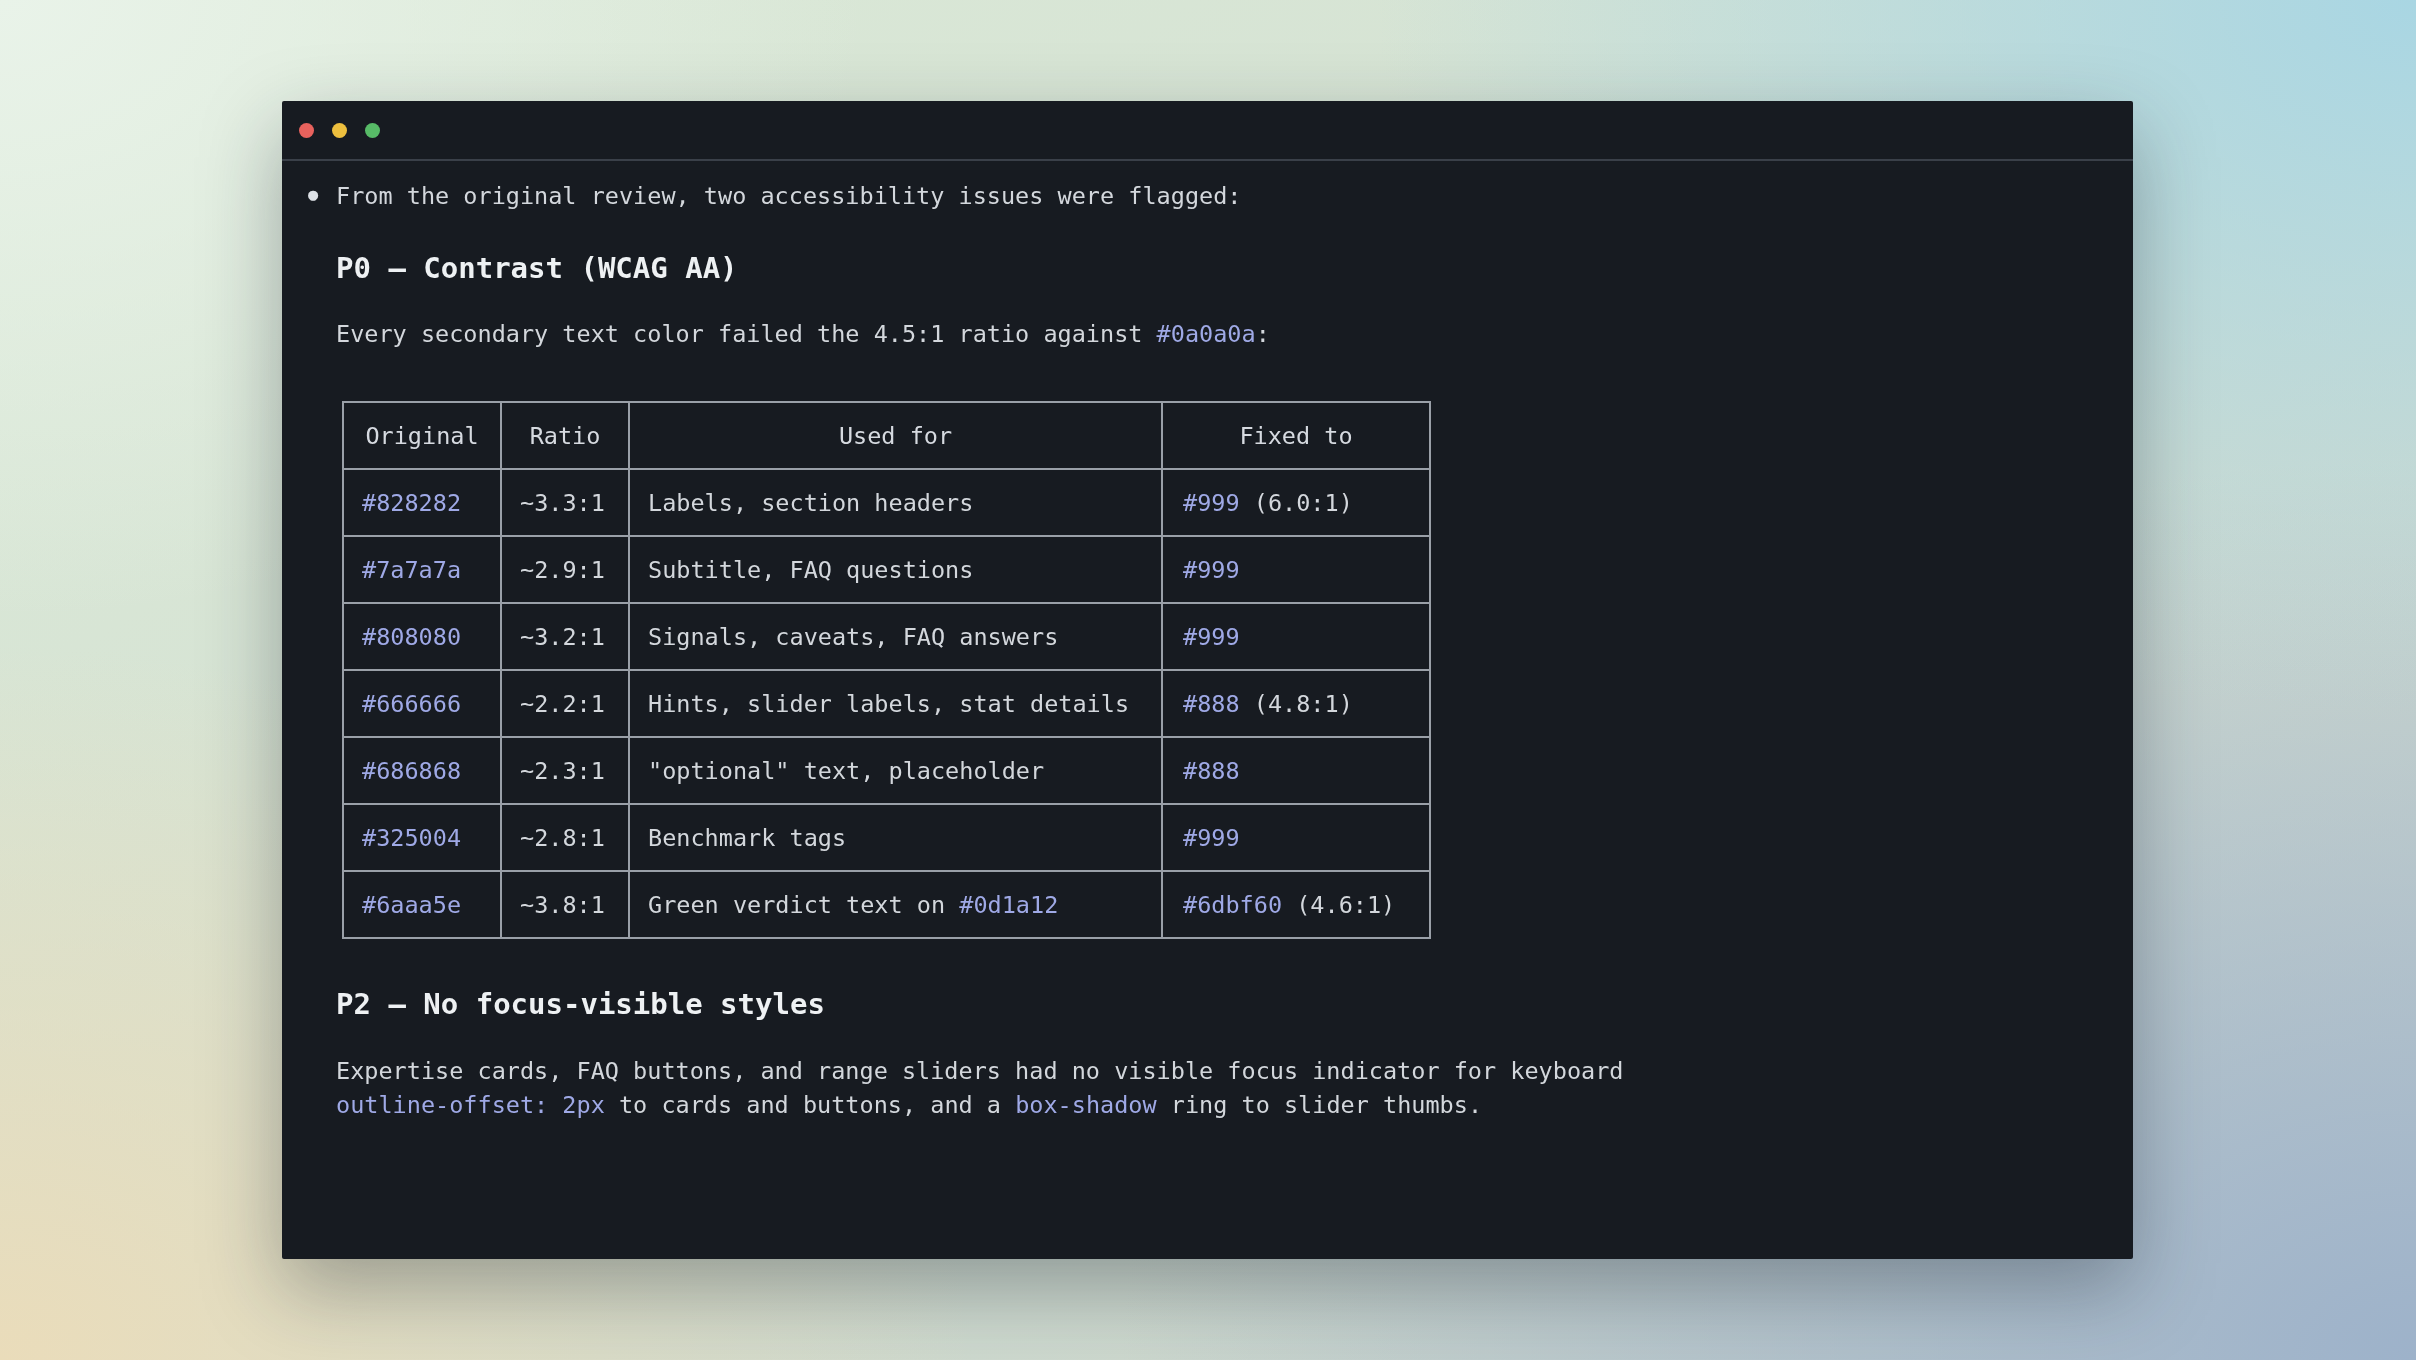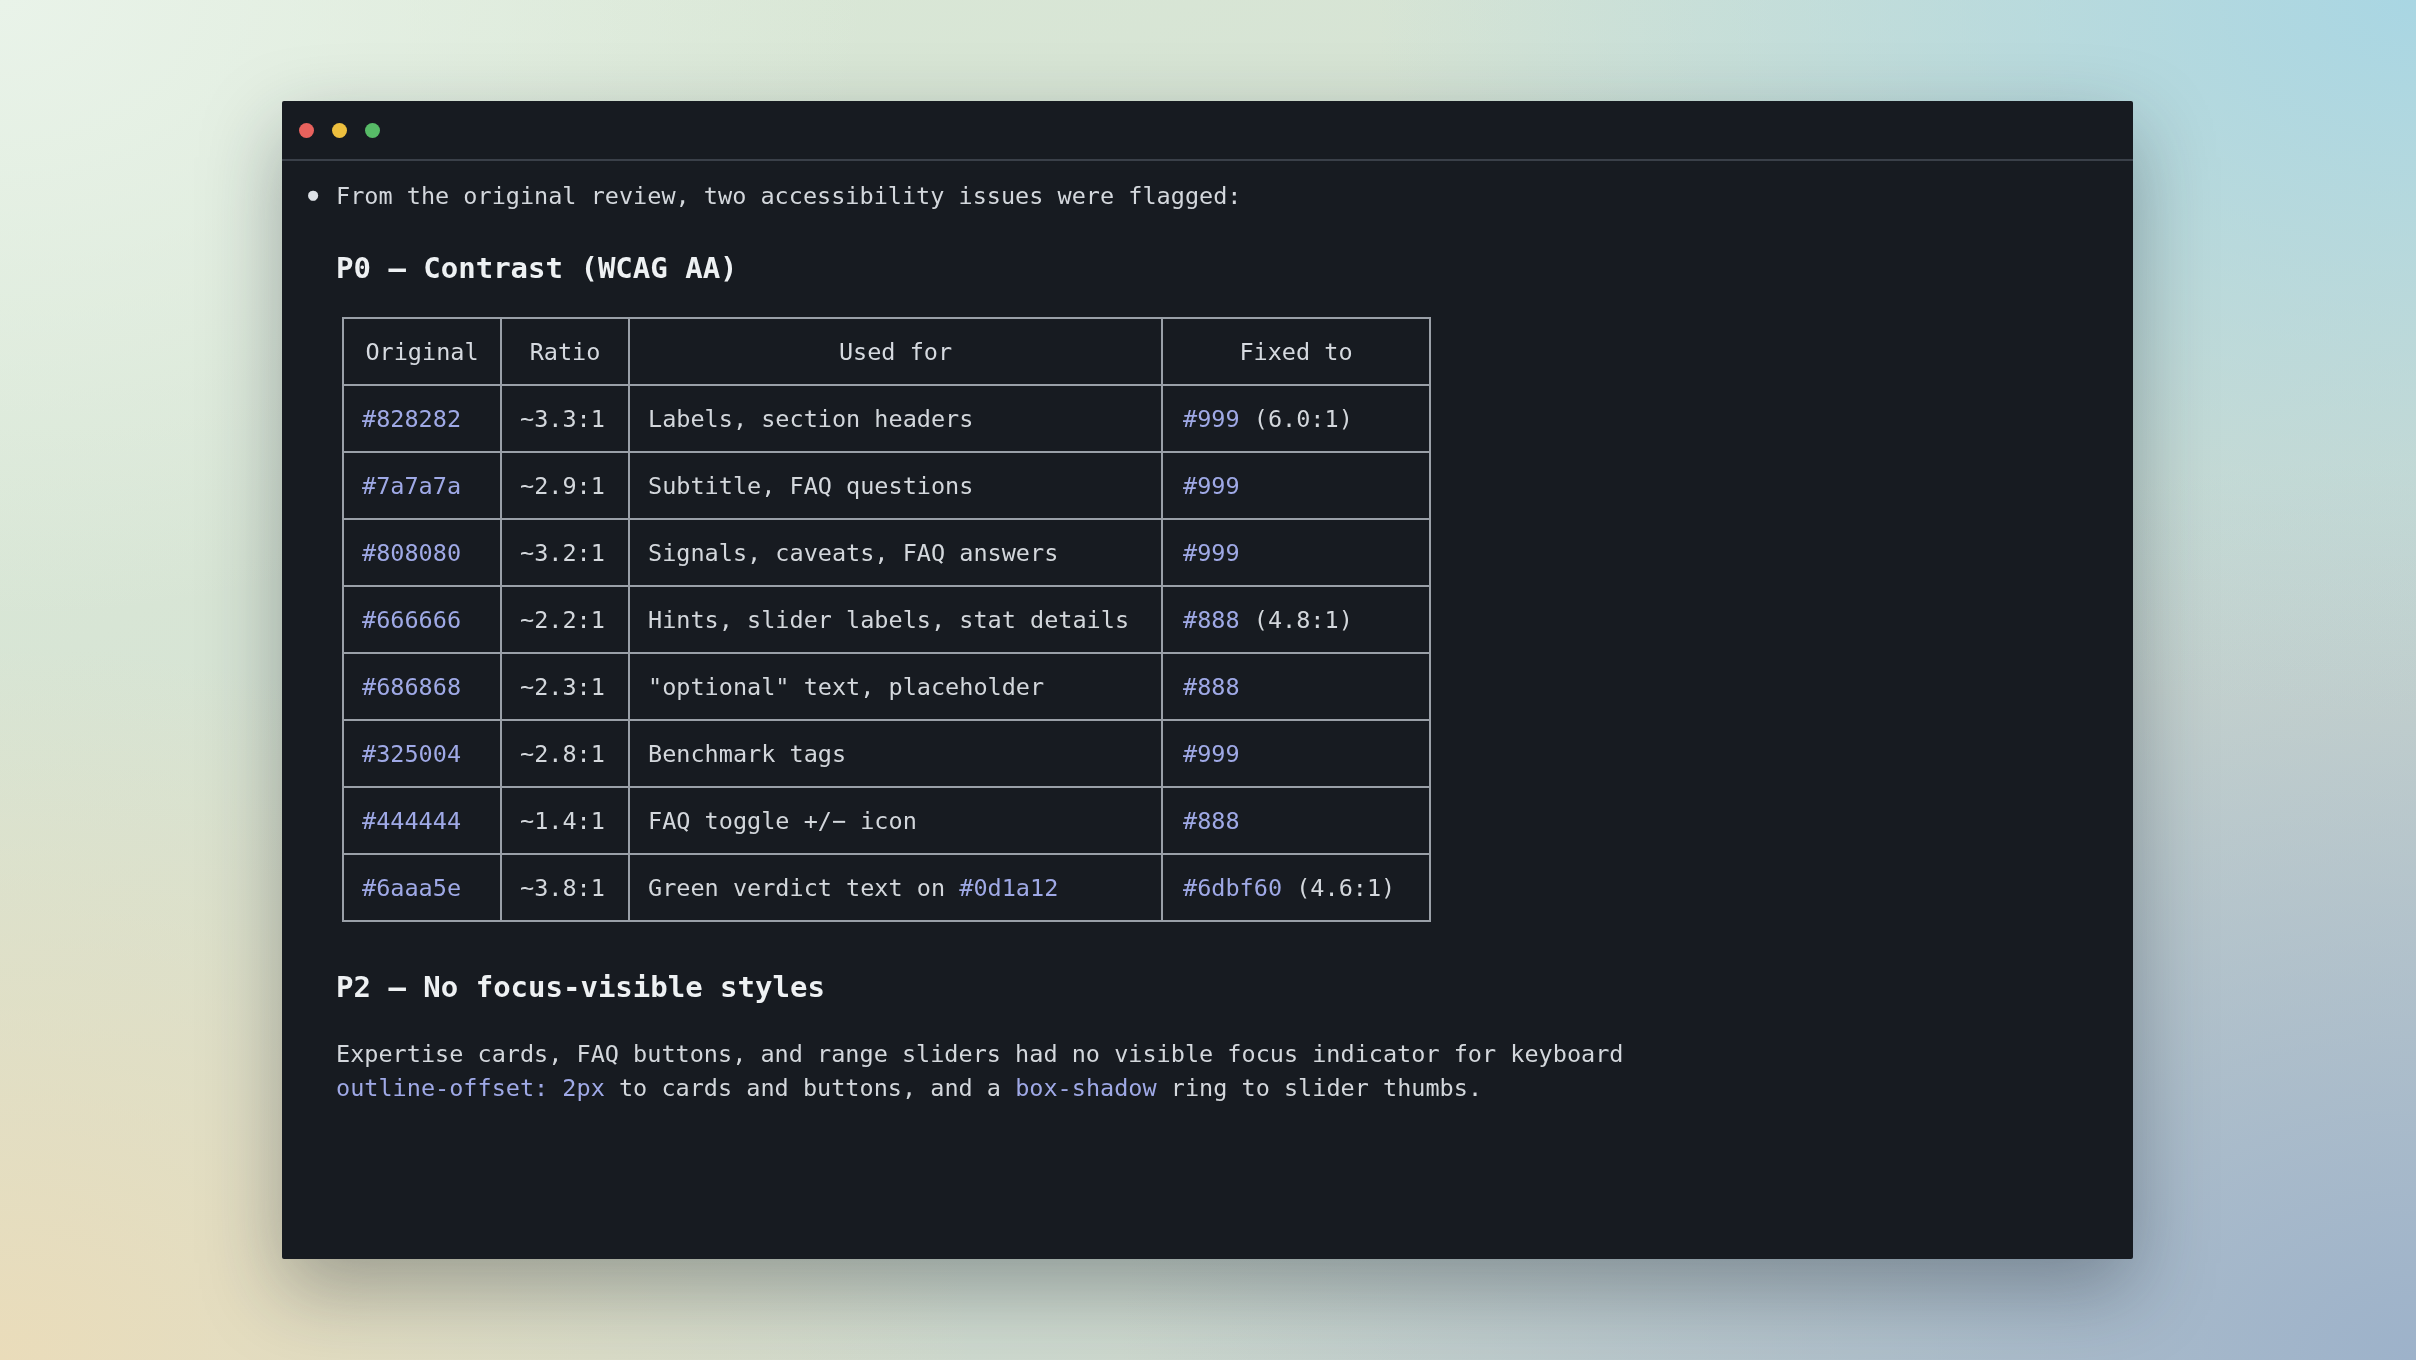--- a/index.html
+++ b/index.html
@@ -61,20 +61,21 @@
     <button class="light green"></button>
   </div>
 
   <div class="content">
     <span class="bullet">●</span>
 
     <div class="intro">From the original review, two accessibility issues were flagged:</div>
 
     <div class="heading">P0 — Contrast (WCAG AA)</div>
 
+    <div class="lead"><span>Every secondary text color failed the 4.5:1 ratio against </span><span class="hex">#0a0a0a</span><span>:</span></div>
 
     <table class="contrast">
       <colgroup>
           <col style="width:158px">
           <col style="width:128px">
           <col style="width:533px">
           <col style="width:268px">
         </colgroup>
       <tbody>
           <tr>
@@ -113,26 +114,20 @@
         <td><span>"optional" text, placeholder</span><span class="hex"></span></td>
         <td class="fixed"><span class="hex">#888</span><span></span></td>
       </tr>
       <tr>
         <td class="hex">#325004</td>
         <td>~2.8:1</td>
         <td><span>Benchmark tags</span><span class="hex"></span></td>
         <td class="fixed"><span class="hex">#999</span><span></span></td>
       </tr>
       <tr>
-        <td class="hex">#444444</td>
-        <td>~1.4:1</td>
-        <td><span>FAQ toggle +/− icon</span><span class="hex"></span></td>
-        <td class="fixed"><span class="hex">#888</span><span></span></td>
-      </tr>
-      <tr>
         <td class="hex">#6aaa5e</td>
         <td>~3.8:1</td>
         <td><span>Green verdict text on </span><span class="hex">#0d1a12</span></td>
         <td class="fixed"><span class="hex">#6dbf60</span><span> (4.6:1)</span></td>
       </tr>
     </tbody>
       </table>
 
     <div class="heading p2heading">P2 — No focus-visible styles</div>
 

